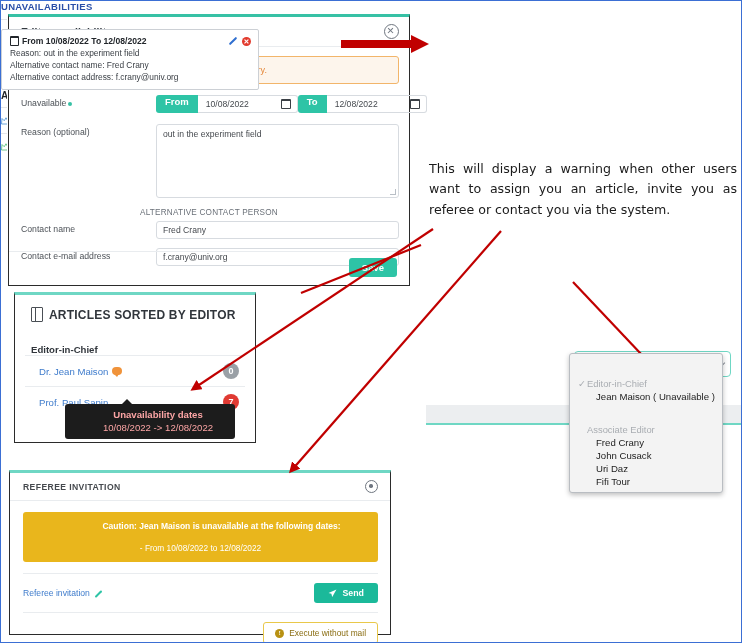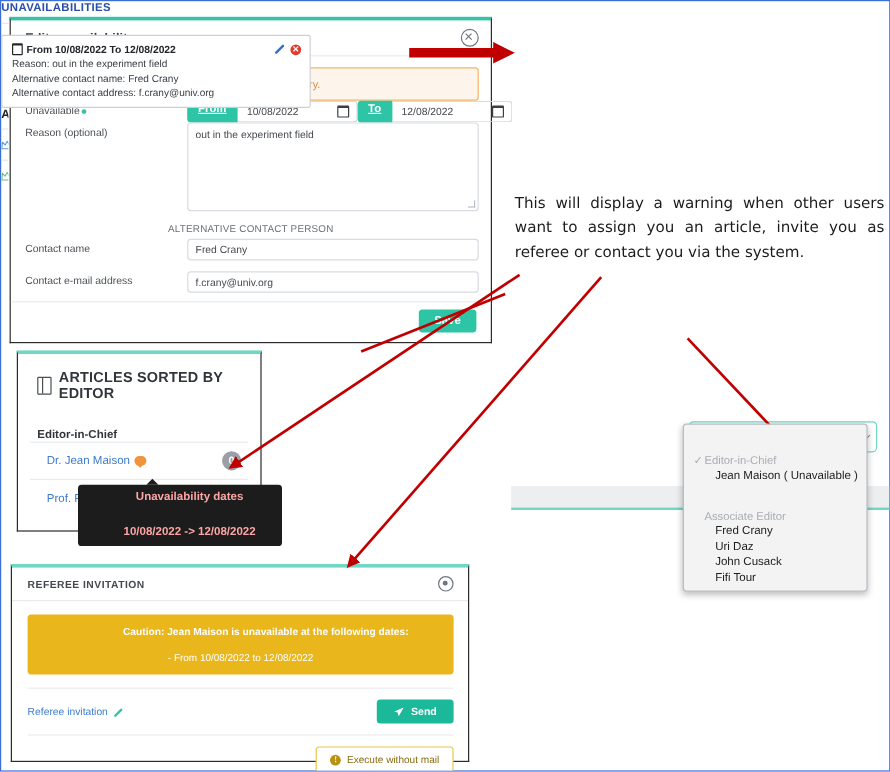--- a/index.html
+++ b/index.html
@@ -53,29 +53,29 @@
   }
   .i-circle{
     width:11px;height:11px;border-radius:50%;border:1.3px solid #fff;
     color:#fff;font-size:8px;font-weight:bold;line-height:10px;text-align:center;
     font-family:"Liberation Serif",serif;
   }
   .alert-text{
     display:flex;align-items:center;padding-left:14px;font-size:9px;color:#e4873a;
   }
 
-  .form-row{display:flex;align-items:flex-start;padding:0 10px 0 12px;}
+  .form-row{display:flex;align-items:flex-start;padding:0 10px 0 12px;margin-top:11px;}
   .form-label{width:135px;flex:none;font-size:8.7px;color:#4c5157;padding-top:3px;line-height:1.35;}
   .dot-req{display:inline-block;width:4px;height:4px;border-radius:50%;background:#37c1a5;vertical-align:middle;margin-left:2px;}
 
   .date-group{display:flex;align-items:center;}
   .date-prefix{
     background:#2ec4a6;color:#fff;font-size:9.5px;font-weight:bold;
     padding:4px 9px;border-radius:3px 0 0 3px;height:18px;line-height:18px;
-    box-sizing:border-box;padding-top:0;display:flex;align-items:center;text-decoration:underline;
+    box-sizing:border-box;padding-top:0;display:flex;align-items:center;
   }
   .date-box{
     border:1px solid #d7dbe0;border-left:none;border-radius:0 3px 3px 0;
     height:18px;display:flex;align-items:center;justify-content:space-between;
     padding:0 6px 0 8px;font-size:8.6px;color:#45494e;box-sizing:border-box;
   }
   .date-box.w1{width:100px;}
   .cal-glyph{
     width:8px;height:7px;border:1.2px solid #3a3f45;border-top-width:2.4px;
     border-radius:1px;display:inline-block;
@@ -139,21 +139,21 @@
 
   
   #explain{
     position:absolute;left:428px;top:158px;width:308px;
     font-size:12.6px;color:#1b1b1b;line-height:1.62;text-align:justify;
     font-family:"DejaVu Sans", sans-serif;
   }
 
   
   #articles-panel{
-    left:13px;top:291px;width:204px;height:151px;
+    left:13px;top:291px;width:242px;height:151px;
     border:1px solid #2b2b2b;border-top:3px solid #6fd7c4;background:#fff;
   }
   .art-head{display:flex;align-items:center;gap:6px;padding:12px 0 0 16px;}
   .book-icon{
     width:10px;height:13px;border:1.4px solid #4a4f55;border-radius:1px;position:relative;flex:none;
   }
   .book-icon:before{content:"";position:absolute;left:2.5px;top:0;bottom:0;width:1.2px;background:#4a4f55;}
   .art-title{font-size:12px;font-weight:bold;color:#31363c;letter-spacing:.2px;}
   .eic-label{font-size:9.6px;font-weight:bold;color:#31363c;padding:22px 0 0 16px;}
   .ed-row{
@@ -178,21 +178,21 @@
 
   .tooltip{
     position:absolute;left:64px;top:403px;width:140px;background:#1c1c1c;border-radius:3px;
     padding:5px 7px 6px 23px;color:#fca5a5;z-index:30;text-align:center;
   }
   .tooltip:before{
     content:"";position:absolute;left:57px;top:-5px;
     border-left:5px solid transparent;border-right:5px solid transparent;border-bottom:5px solid #1c1c1c;
   }
   .tt-t1{font-size:9.6px;font-weight:bold;}
-  .tt-t2{font-size:9.6px;font-weight:bold;margin-top:18px;}
+  .tt-t2{font-size:9.6px;font-weight:normal;margin-top:2px;}
 
   
   #assigned{left:434px;top:285px;width:294px;}
   .assigned-title{font-size:10px;font-weight:bold;color:#22262b;padding-bottom:6px;}
   .asg-row{
     display:flex;align-items:center;justify-content:space-between;
     border-top:1px solid #e4e6e9;padding:4px 2px 4px 0;height:17px;
   }
   .asg-name{font-size:9.4px;display:flex;align-items:center;gap:4px;}
   .asg-name.blue{color:#5b9bd5;}
@@ -448,22 +448,22 @@
 
   <div id="ed-dropdown">
     <div class="dd-group">
       <span class="chk">✓</span><span>Editor-in-Chief</span>
     </div>
     <div class="dd-item">Jean Maison ( Unavailable )</div>
     <div class="dd-group">
       <span class="chk"></span><span>Associate Editor</span>
     </div>
     <div class="dd-item">Fred Crany</div>
+    <div class="dd-item">John Cusack</div>
     <div class="dd-item">Uri Daz</div>
-    <div class="dd-item">John Cusack</div>
     <div class="dd-item">Fifi Tour</div>
   </div>
 
   <div class="panel" id="referee">
     <div class="ref-head">
       <span class="ref-title">REFEREE INVITATION</span>
       <span class="close-x2"></span>
     </div>
     <div class="caution">
       <span class="caution-l1">Caution: Jean Maison is unavailable at the following dates:</span>

